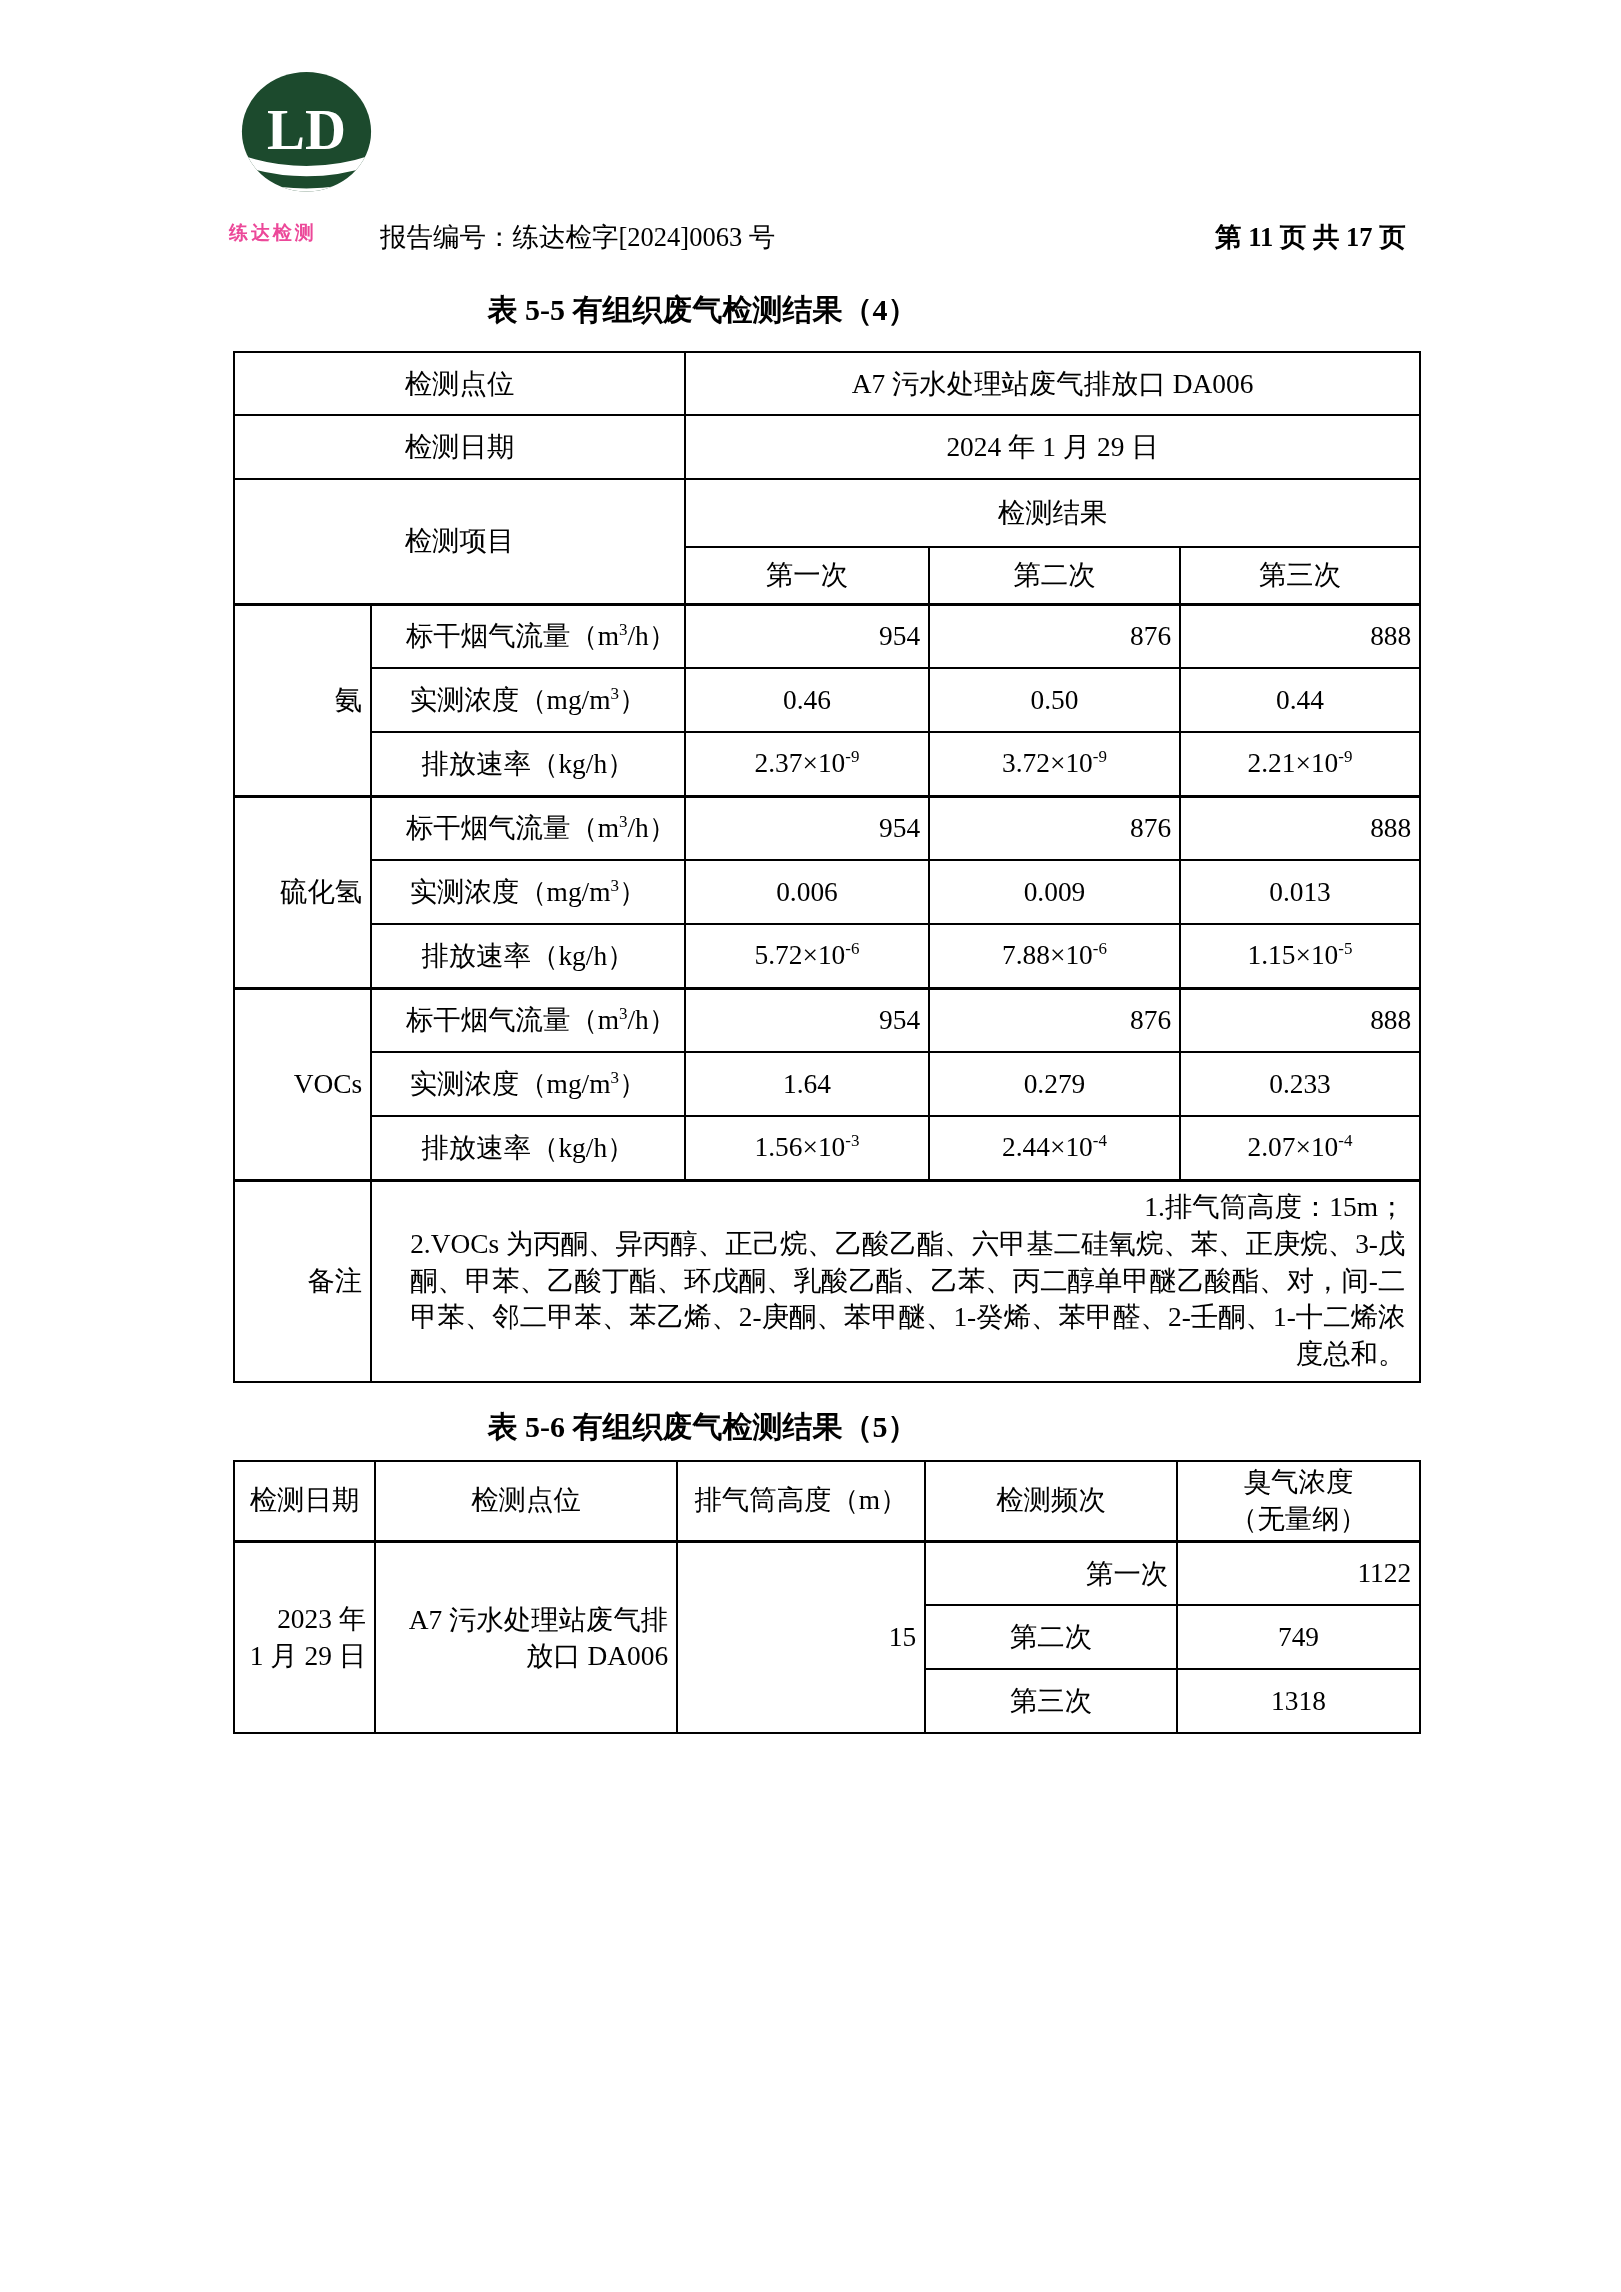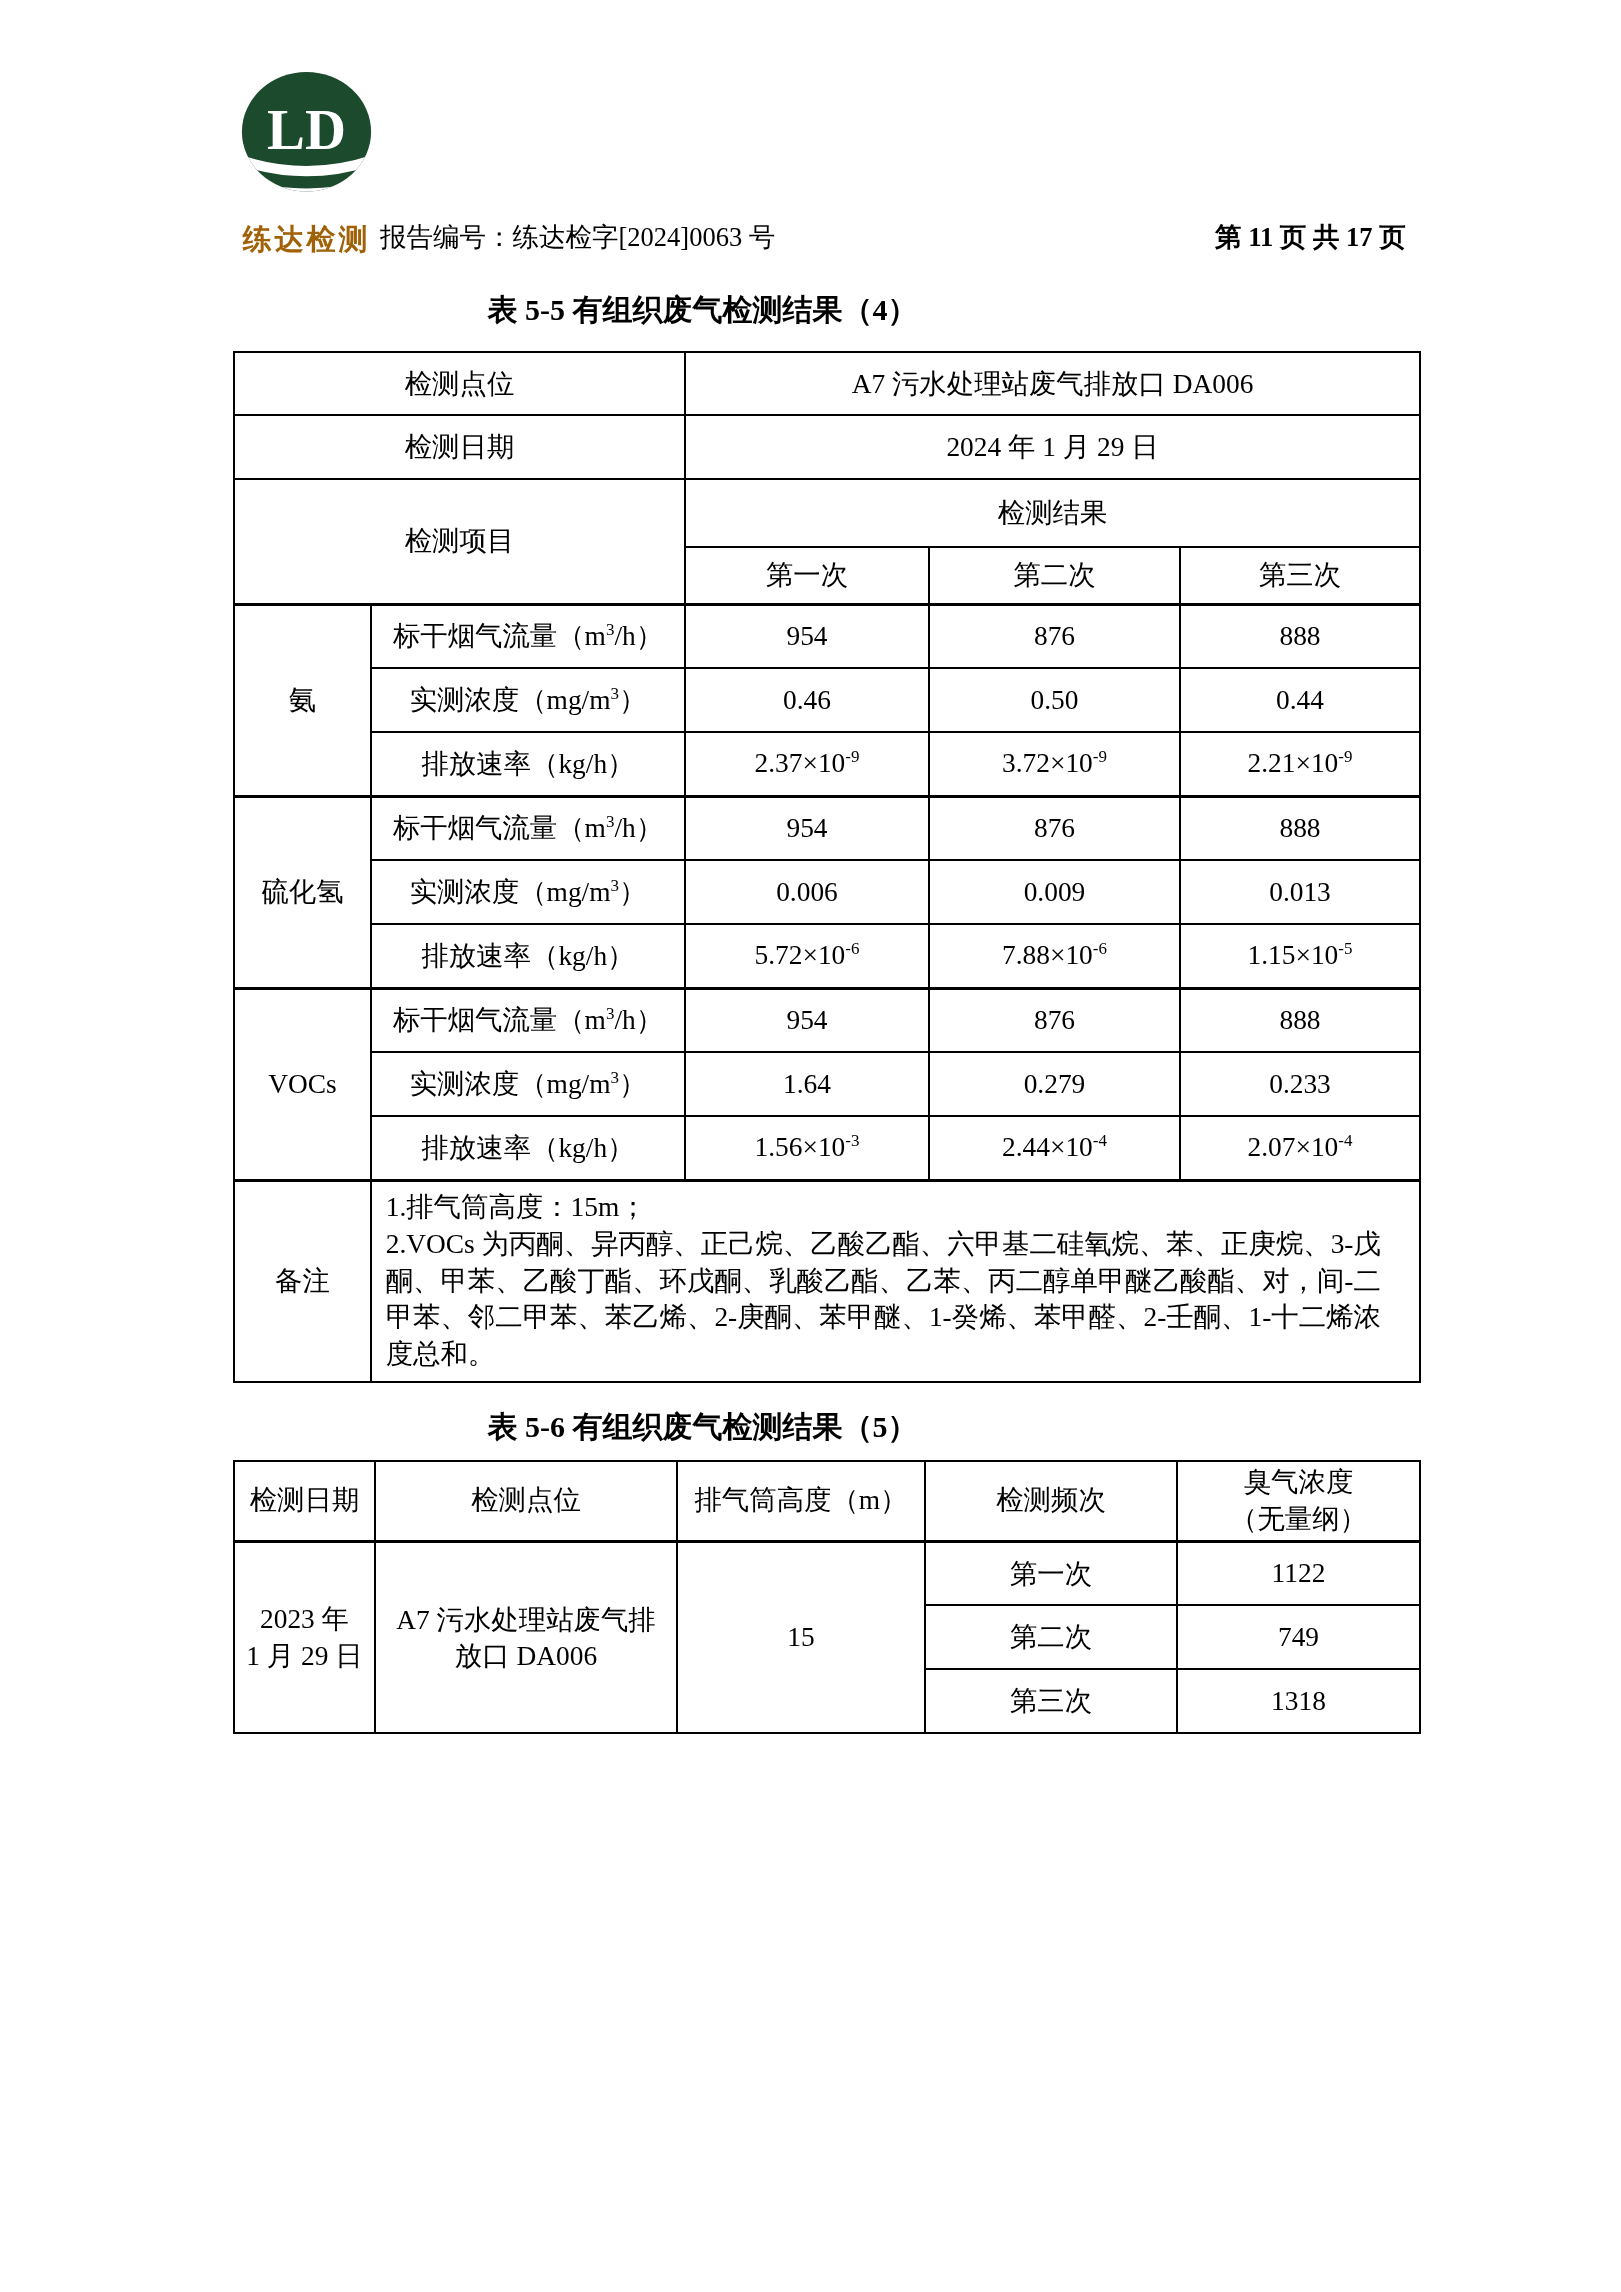--- a/index.html
+++ b/index.html
@@ -7,22 +7,22 @@
   body {
     width: 1621px; height: 2293px;
     position: relative;
     font-family: "Liberation Serif", "DejaVu Serif", serif;
     color: #000;
   }
   
   .logo-svg { position: absolute; left: 238px; top: 69px; width: 137px; height: 149px; }
   .brand {
     position: absolute; left: 229px; top: 220px; width: 155px;
-    text-align: center; font-size: 29px; font-weight: bold;
-    color: #a16207; letter-spacing: 2.9px;
+    text-align: left; font-size: 19px; font-weight: bold;
+    color: #ec4899; letter-spacing: 2.9px;
   }
   .report-no { position: absolute; left: 380px; top: 219px; font-size: 26.5px; }
   .page-info { position: absolute; left: 1215px; top: 219px; font-size: 26.5px; font-weight: bold; }
   
   .tbl-title {
     position: absolute; left: 0; width: 1405px;
     text-align: center; font-size: 30px; font-weight: bold;
   }
   #title1 { top: 290px; }
   #title2 { top: 1407px; }
@@ -33,21 +33,21 @@
     border-collapse: collapse; background: #fff;
   }
   #table1 { top: 351px; }
   #table2 { top: 1460px; }
   .tbl td, .tbl th {
     border: 2px solid #000;
     text-align: center; vertical-align: middle;
     font-size: 27.4px; font-weight: normal;
     padding: 2px 7.8px; overflow: hidden;
   }
-  tr.sect > td { border-top: 3.9px solid #000; }
+  tr.sect > td { border-top: 3.9px solid #000; text-align: right; }
   .tbl { border: 2.9px solid #000; margin-left: 12px; }
   .h64 { height: 63px; } .h65 { height: 64px; } .h69 { height: 68px; }
   .h58 { height: 57px; } .h73 { height: 72px; } .h194 { height: 190px; }
   td.remark-cell {
     text-align: left; padding: 7.8px 13.7px;
     line-height: 1.34; font-size: 27.4px; font-family: Liberation Serif, serif;
   }
   td.preline { white-space: pre-line; line-height: 1.35; }
   sup { font-size: 62%; vertical-align: super; line-height: 0; }
 </style>

